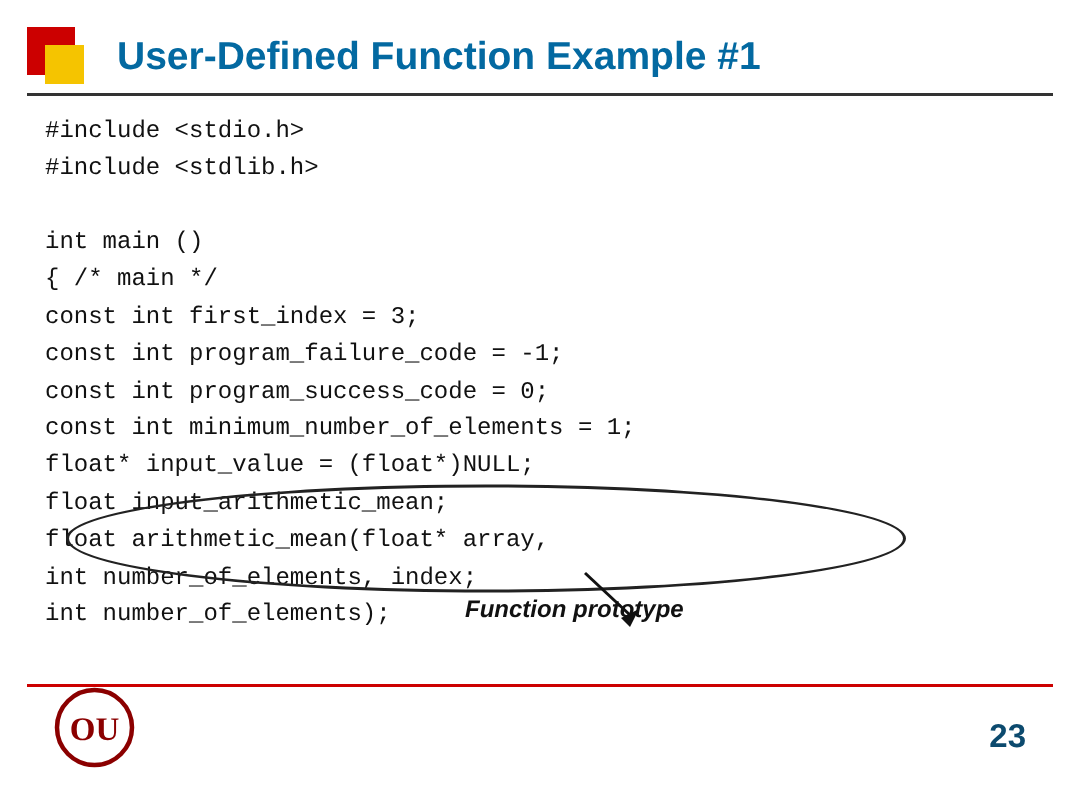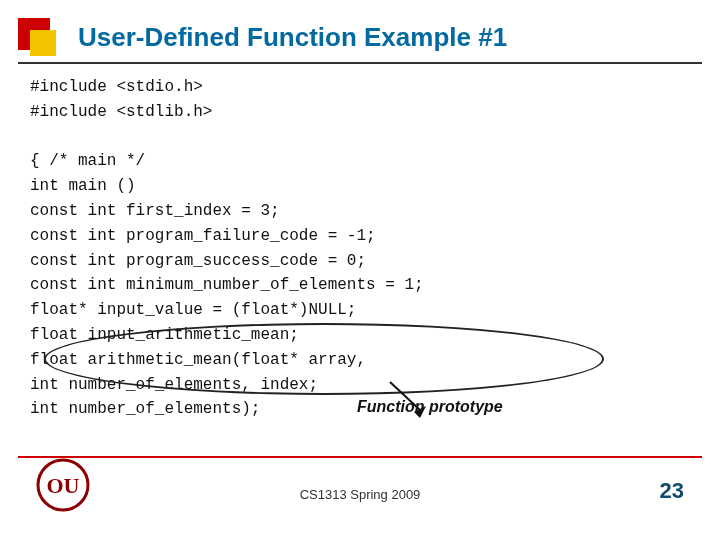--- a/index.html
+++ b/index.html
@@ -81,21 +81,20 @@
 
     
     .func-label {
       position: absolute;
       top: 398px;
       left: 310px;
       font-size: 16px;
       font-style: italic;
       font-weight: bold;
       color: #111111;
-      margin-left: 47px;
     }
 
     
     .logo-area {
       position: absolute;
       bottom: 28px;
       left: 36px;
       width: 54px;
       height: 54px;
     }
@@ -146,22 +145,22 @@
 </div>
 
 <div class="page-title">User-Defined Function Example #1</div>
 
 <div class="title-underline"></div>
 
 <div class="code-area">
   <div>#include &lt;stdio.h&gt;</div>
   <div>#include &lt;stdlib.h&gt;</div>
   <div>&nbsp;</div>
+  <div>int main ()</div>
   <div>{ /* main */</div>
-  <div>int main ()</div>
   <div>      const int first_index             =  3;</div>
   <div>      const int program_failure_code    = -1;</div>
   <div>      const int program_success_code    =  0;</div>
   <div>      const int minimum_number_of_elements =  1;</div>
   <div>      float*  input_value = (float*)NULL;</div>
   <div>      float   input_arithmetic_mean;</div>
   <div>      float   arithmetic_mean(float* array,</div>
   <div>      int     number_of_elements, index;</div>
   <div>                              int number_of_elements);</div>
 </div>
@@ -178,16 +177,15 @@
 <div class="bottom-divider"></div>
 
 <div class="logo-area">
   <svg class="ou-logo" viewBox="0 0 54 54" xmlns="http://www.w3.org/2000/svg">
     <circle cx="27" cy="27" r="25" fill="none" stroke="#8b0000" stroke-width="3"></circle>
     <text x="27" y="35" text-anchor="middle" font-size="22" font-weight="bold" fill="#8b0000" font-family="serif">OU</text>
   </svg>
 </div>
 
 <div class="bottom-text">
-  <div>CS1313 Spring 2009</div>
 </div>
 
 <div class="page-number">23</div>
 
 </body></html>

